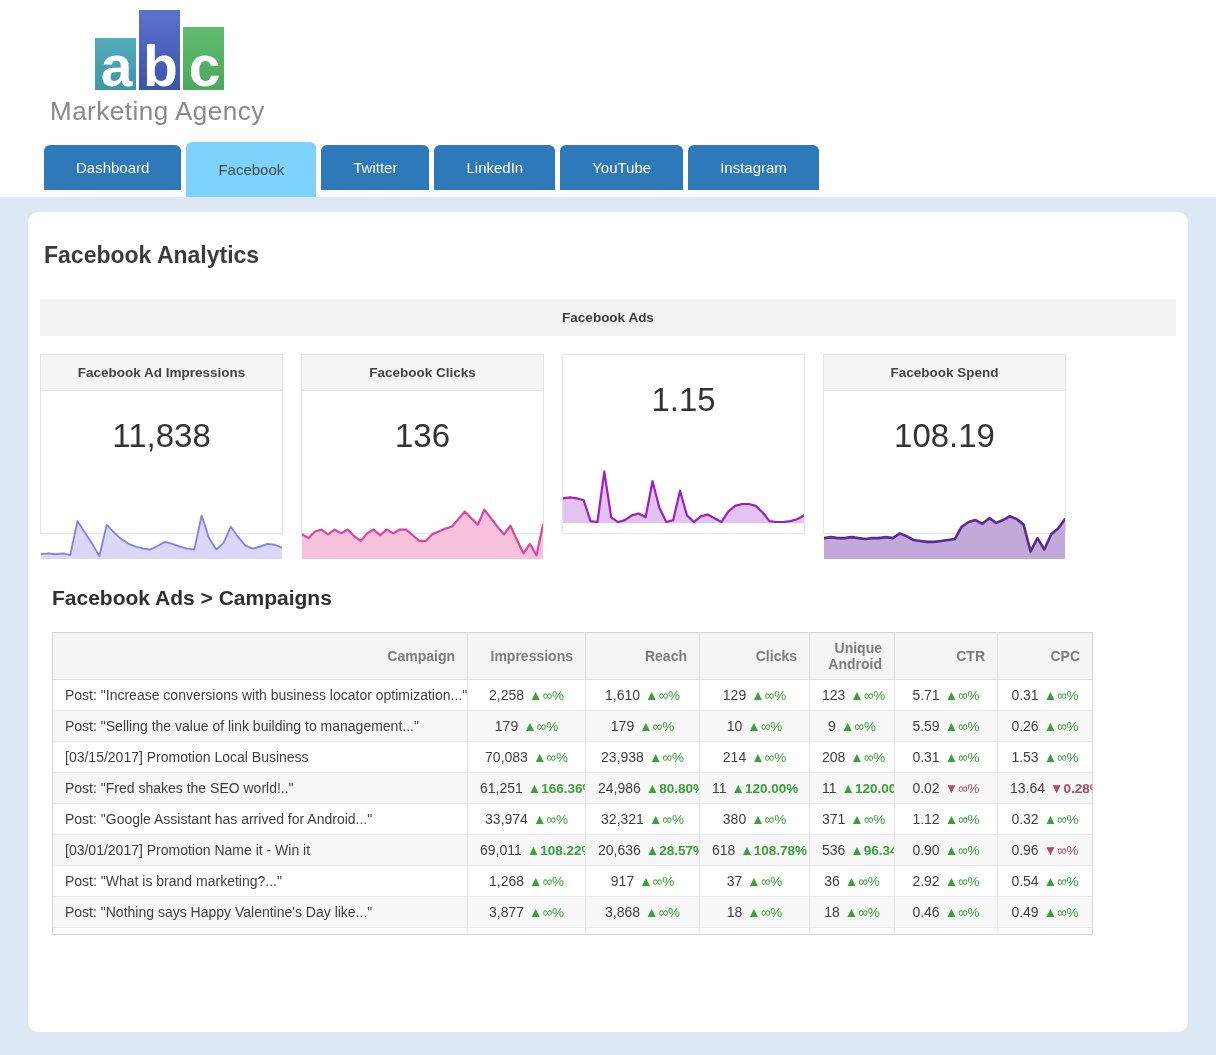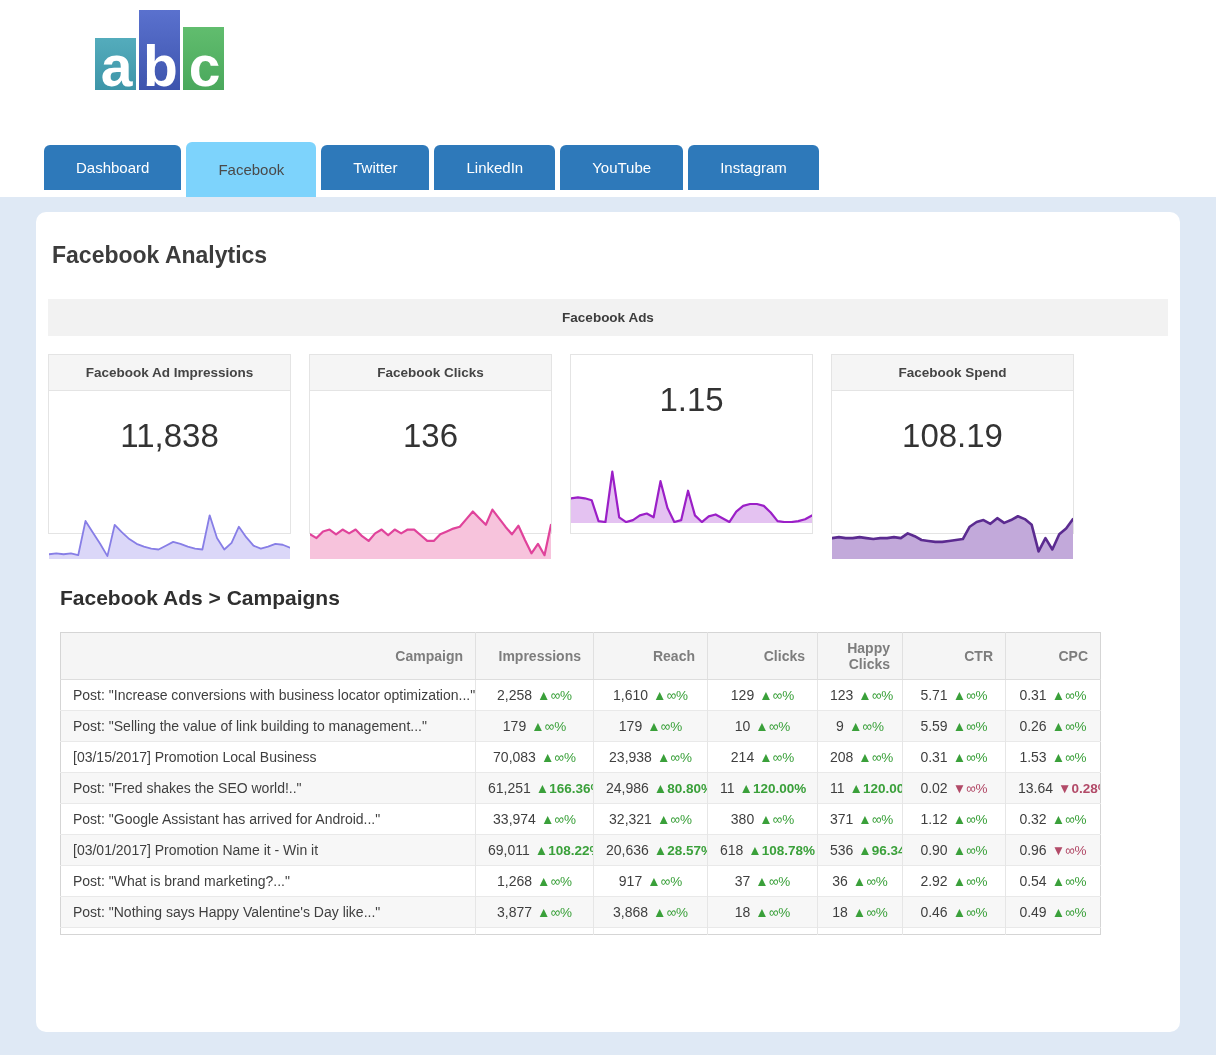--- a/index.html
+++ b/index.html
@@ -17,21 +17,21 @@
   .bar span { color:#ffffff; font-weight:bold; font-size:57px; line-height:0.82; letter-spacing:-2px; }
   .logo-sub { margin-top:6px; font-size:26px; color:#8a8a8a; letter-spacing:0.5px; }
 
   
   .tab-bar { height:57px; background:#ffffff; display:flex; align-items:flex-end; gap:5px; padding-left:44px; }
   .tab { border:none; cursor:pointer; background:#2e79ba; color:#ffffff; font-family:"Liberation Sans",sans-serif;
          font-size:15px; padding:0 32px; height:45px; margin-bottom:7px; border-radius:6px 6px 0 0; }
   .tab.active { background:#7dd3fc; color:#4a4a4a; height:55px; margin-bottom:0; }
 
   
-  .content-bg { background:#dfe9f5; height:858px; padding:15px 36px 0; }
+  .content-bg { background:#dfe9f5; height:858px; padding:15px 28px 0; }
   .card { background:#ffffff; border-radius:10px; height:820px; overflow:hidden; position:relative; }
   .page-title { margin:30px 0 0 16px; font-size:23px; font-weight:bold; color:#3c3c3c; }
   .section-bar { margin:30px 12px 0; height:37px; background:#f2f2f2; display:flex; align-items:center; justify-content:center;
                  font-size:13.5px; font-weight:bold; color:#3c3c3c; }
 
   
   .kpi-row { margin:18px 12px 0; display:flex; gap:18px; }
   .kpi-card { width:243px; height:180px; border:1px solid #e4e4e4; background:#ffffff; }
   .kpi-head { height:36px; background:#f5f5f5; border-bottom:1px solid #e4e4e4; display:flex; align-items:center; justify-content:center;
               font-size:13.5px; font-weight:bold; color:#444444; }
@@ -70,20 +70,21 @@
       <div class="bar bar-a">
           <span>a</span>
         </div>
       <div class="bar bar-b">
           <span>b</span>
         </div>
       <div class="bar bar-c">
           <span>c</span>
         </div>
     </div>
+    <div class="logo-sub">Marketing Agency</div>
   </div>
 </div>
 
 <nav class="tab-bar">
     <button class="tab">Dashboard</button>
     <button class="tab active">Facebook</button>
     <button class="tab">Twitter</button>
     <button class="tab">LinkedIn</button>
     <button class="tab">YouTube</button>
     <button class="tab">Instagram</button>
@@ -147,21 +148,21 @@
           <col>
           <col>
           <col>
         </colgroup>
       <thead>
           <tr>
             <th>Campaign</th>
             <th>Impressions</th>
             <th>Reach</th>
             <th>Clicks</th>
-            <th>Happy Clicks</th>
+            <th>Unique Android</th>
             <th>CTR</th>
             <th>CPC</th>
           </tr>
         </thead>
       <tbody>
           <tr class="odd">
             <td>Post: "Increase conversions with business locator optimization..."</td>
             <td class="metric"><span>2,258</span><span class="delta up">▲∞%</span></td>
             <td class="metric"><span>1,610</span><span class="delta up">▲∞%</span></td>
             <td class="metric"><span>129</span><span class="delta up">▲∞%</span></td>

